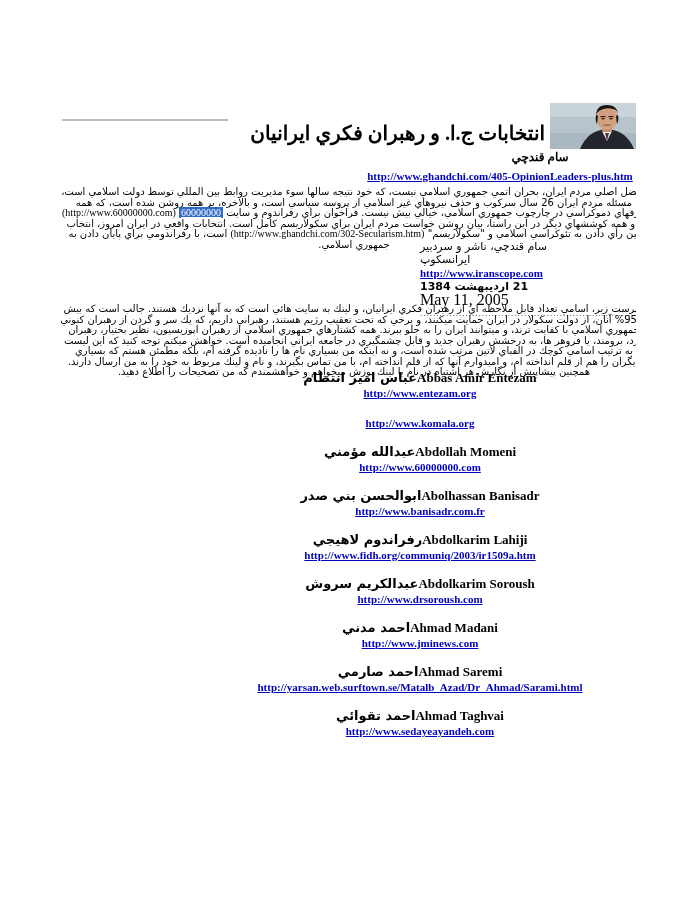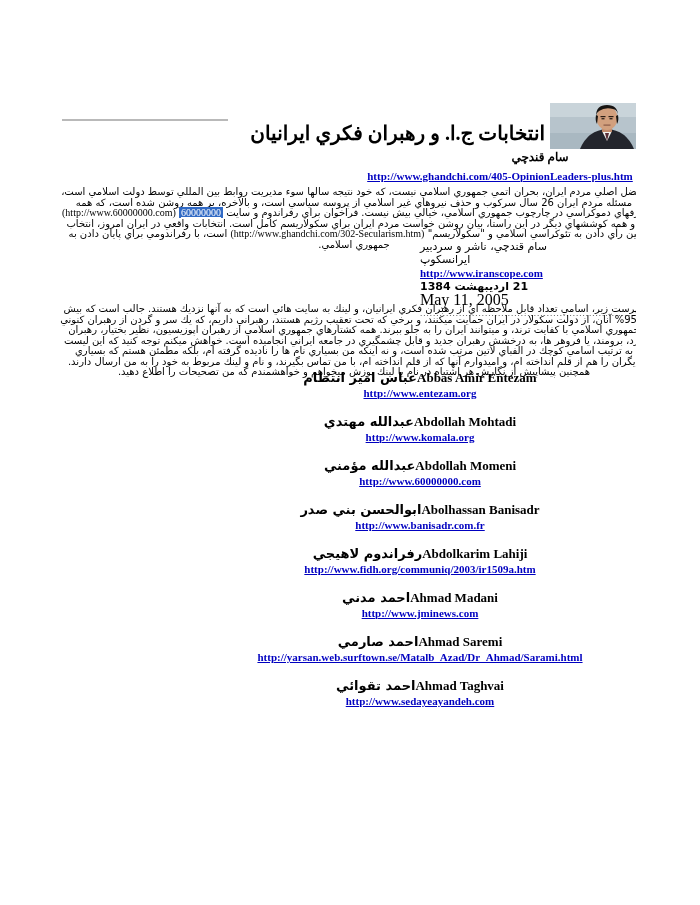--- a/index.html
+++ b/index.html
@@ -107,39 +107,42 @@
   <div class="para para2">فهرست زير، اسامي تعداد قابل ملاحظه اي از رهبران فكري ايرانيان، و لينك به سايت هائي است كه به آنها نزديك هستند.  جالب است كه بيش از 95% آنان، از دولت سكولار در ايران حمايت ميكنند، و برخي كه تحت تعقيب رژيم هستند، رهبراني داريم، كه يك سر و گردن از رهبران كنوني جمهوري اسلامي با كفايت ترند، و ميتوانند ايران را به جلو ببرند.  همه كشتارهاي جمهوري اسلامي از رهبران اپوزيسيون، نظير بختيار، رهبران كرد، برومند، يا فروهر ها، به درخشش رهبران جديد و قابل چشمگيري در جامعه ايراني انجاميده است.  خواهش ميكنم توجه كنيد كه اين ليست به ترتيب اسامي كوچك در الفباي لاتين مرتب شده است، و نه اينكه من بسياري نام ها را ناديده گرفته ام، بلكه مطمئن هستم كه بسياري ديگران را هم از قلم انداخته ام، و اميدوارم آنها كه از قلم انداخته ام، با من تماس بگيرند، و نام و لينك مربوط به خود را به من ارسال دارند.  همچنين پيشاپيش از نگارش هر اشتباه در نام يا لينك پوزش ميخواهم و خواهشمندم كه من تصحيحات را اطلاع دهيد.</div>
 
   <div class="list">
 
     <div class="entry">
       <div class="nameline"><span class="fa">عباس امير انتظام</span><span class="en">Abbas Amir Entezam</span></div>
       <div class="linkline"><a class="lnk" href="#">http://www.entezam.org</a></div>
     </div>
 
     <div class="entry">
-      <div class="nameline"><span class="fa">عبدالله مهتدي</span><span class="en">Abdollah Mohtadi</span></div>
       <div class="linkline"><a class="lnk" href="#">http://www.komala.org</a></div>
     </div>
 
     <div class="entry">
       <div class="nameline"><span class="fa">عبدالله مؤمني</span><span class="en">Abdollah Momeni</span></div>
       <div class="linkline"><a class="lnk" href="#">http://www.60000000.com</a></div>
     </div>
 
     <div class="entry">
       <div class="nameline"><span class="fa">ابوالحسن بني صدر</span><span class="en">Abolhassan Banisadr</span></div>
       <div class="linkline"><a class="lnk" href="#">http://www.banisadr.com.fr</a></div>
     </div>
 
     <div class="entry">
       <div class="nameline"><span class="fa">رفراندوم لاهيجي</span><span class="en">Abdolkarim Lahiji</span></div>
       <div class="linkline"><a class="lnk" href="#">http://www.fidh.org/communiq/2003/ir1509a.htm</a></div>
     </div>
 
+    <div class="entry">
+      <div class="nameline"><span class="fa">عبدالكريم سروش</span><span class="en">Abdolkarim Soroush</span></div>
+      <div class="linkline"><a class="lnk" href="#">http://www.drsoroush.com</a></div>
+    </div>
 
 
     <div class="entry">
       <div class="nameline"><span class="fa">احمد مدني</span><span class="en">Ahmad Madani</span></div>
       <div class="linkline"><a class="lnk" href="#">http://www.jminews.com</a></div>
     </div>
 
     <div class="entry">
       <div class="nameline"><span class="fa">احمد صارمي</span><span class="en">Ahmad Saremi</span></div>
       <div class="linkline"><a class="lnk" href="#">http://yarsan.web.surftown.se/Matalb_Azad/Dr_Ahmad/Sarami.html</a></div>

